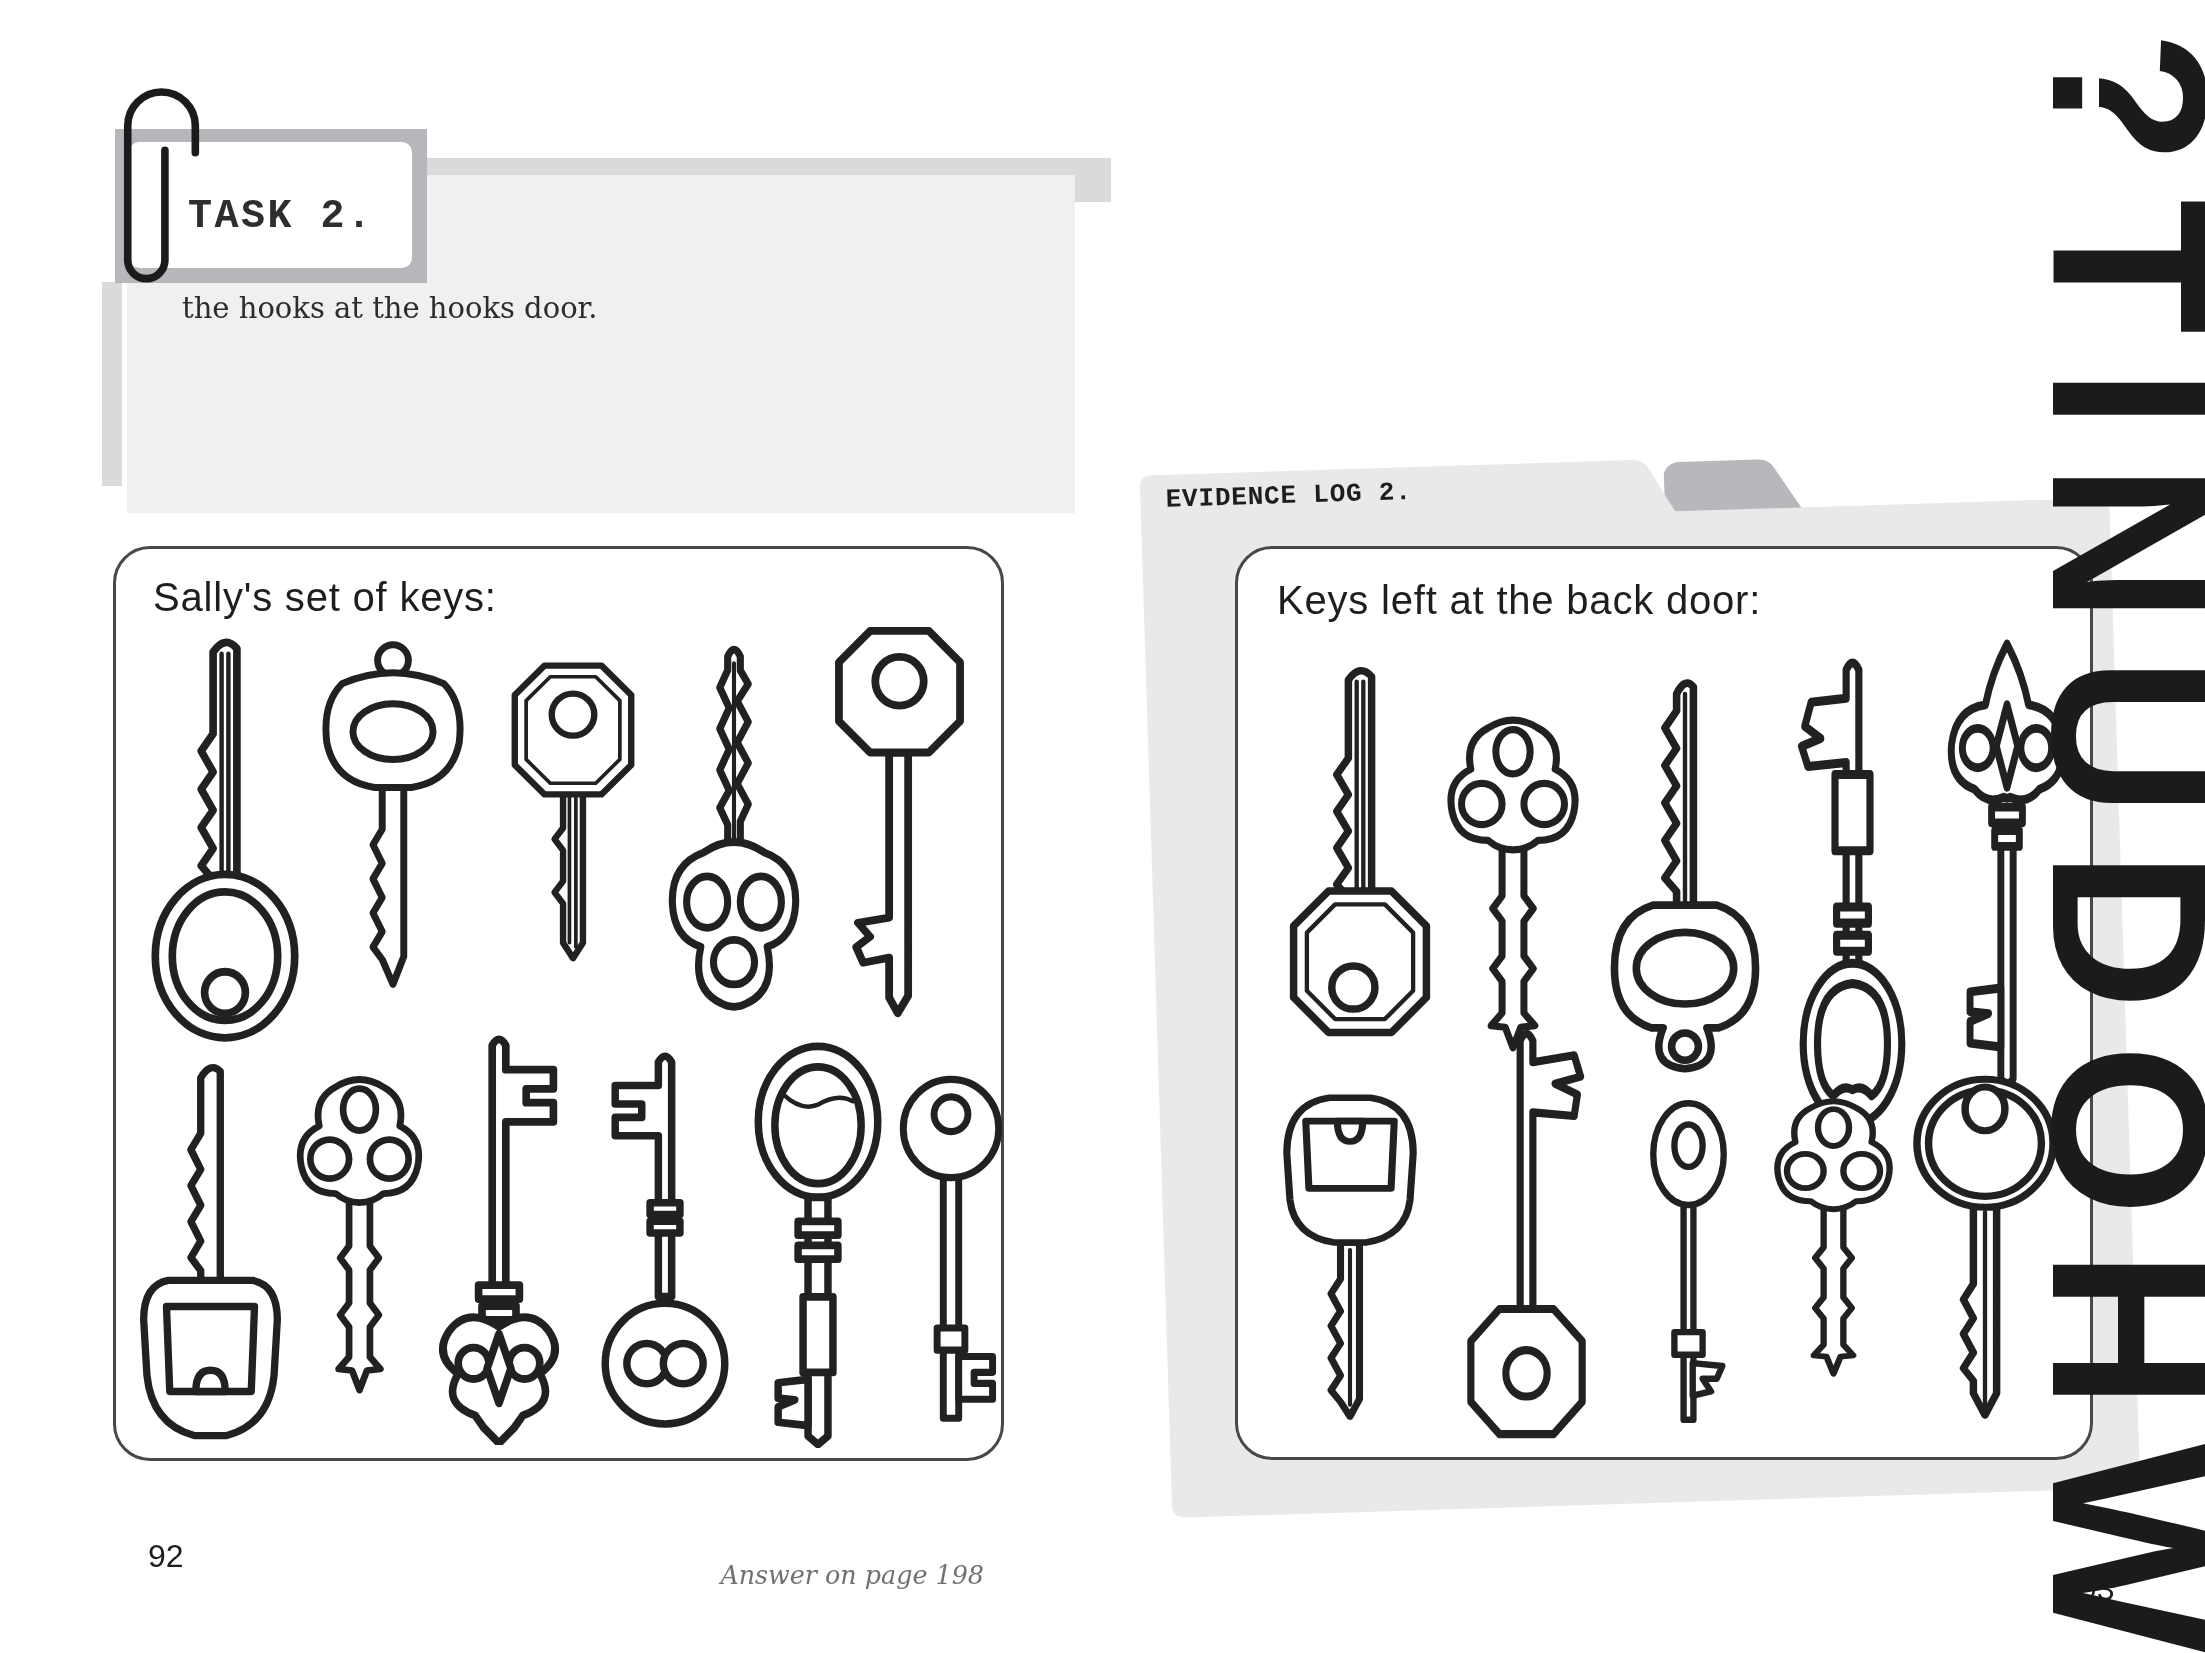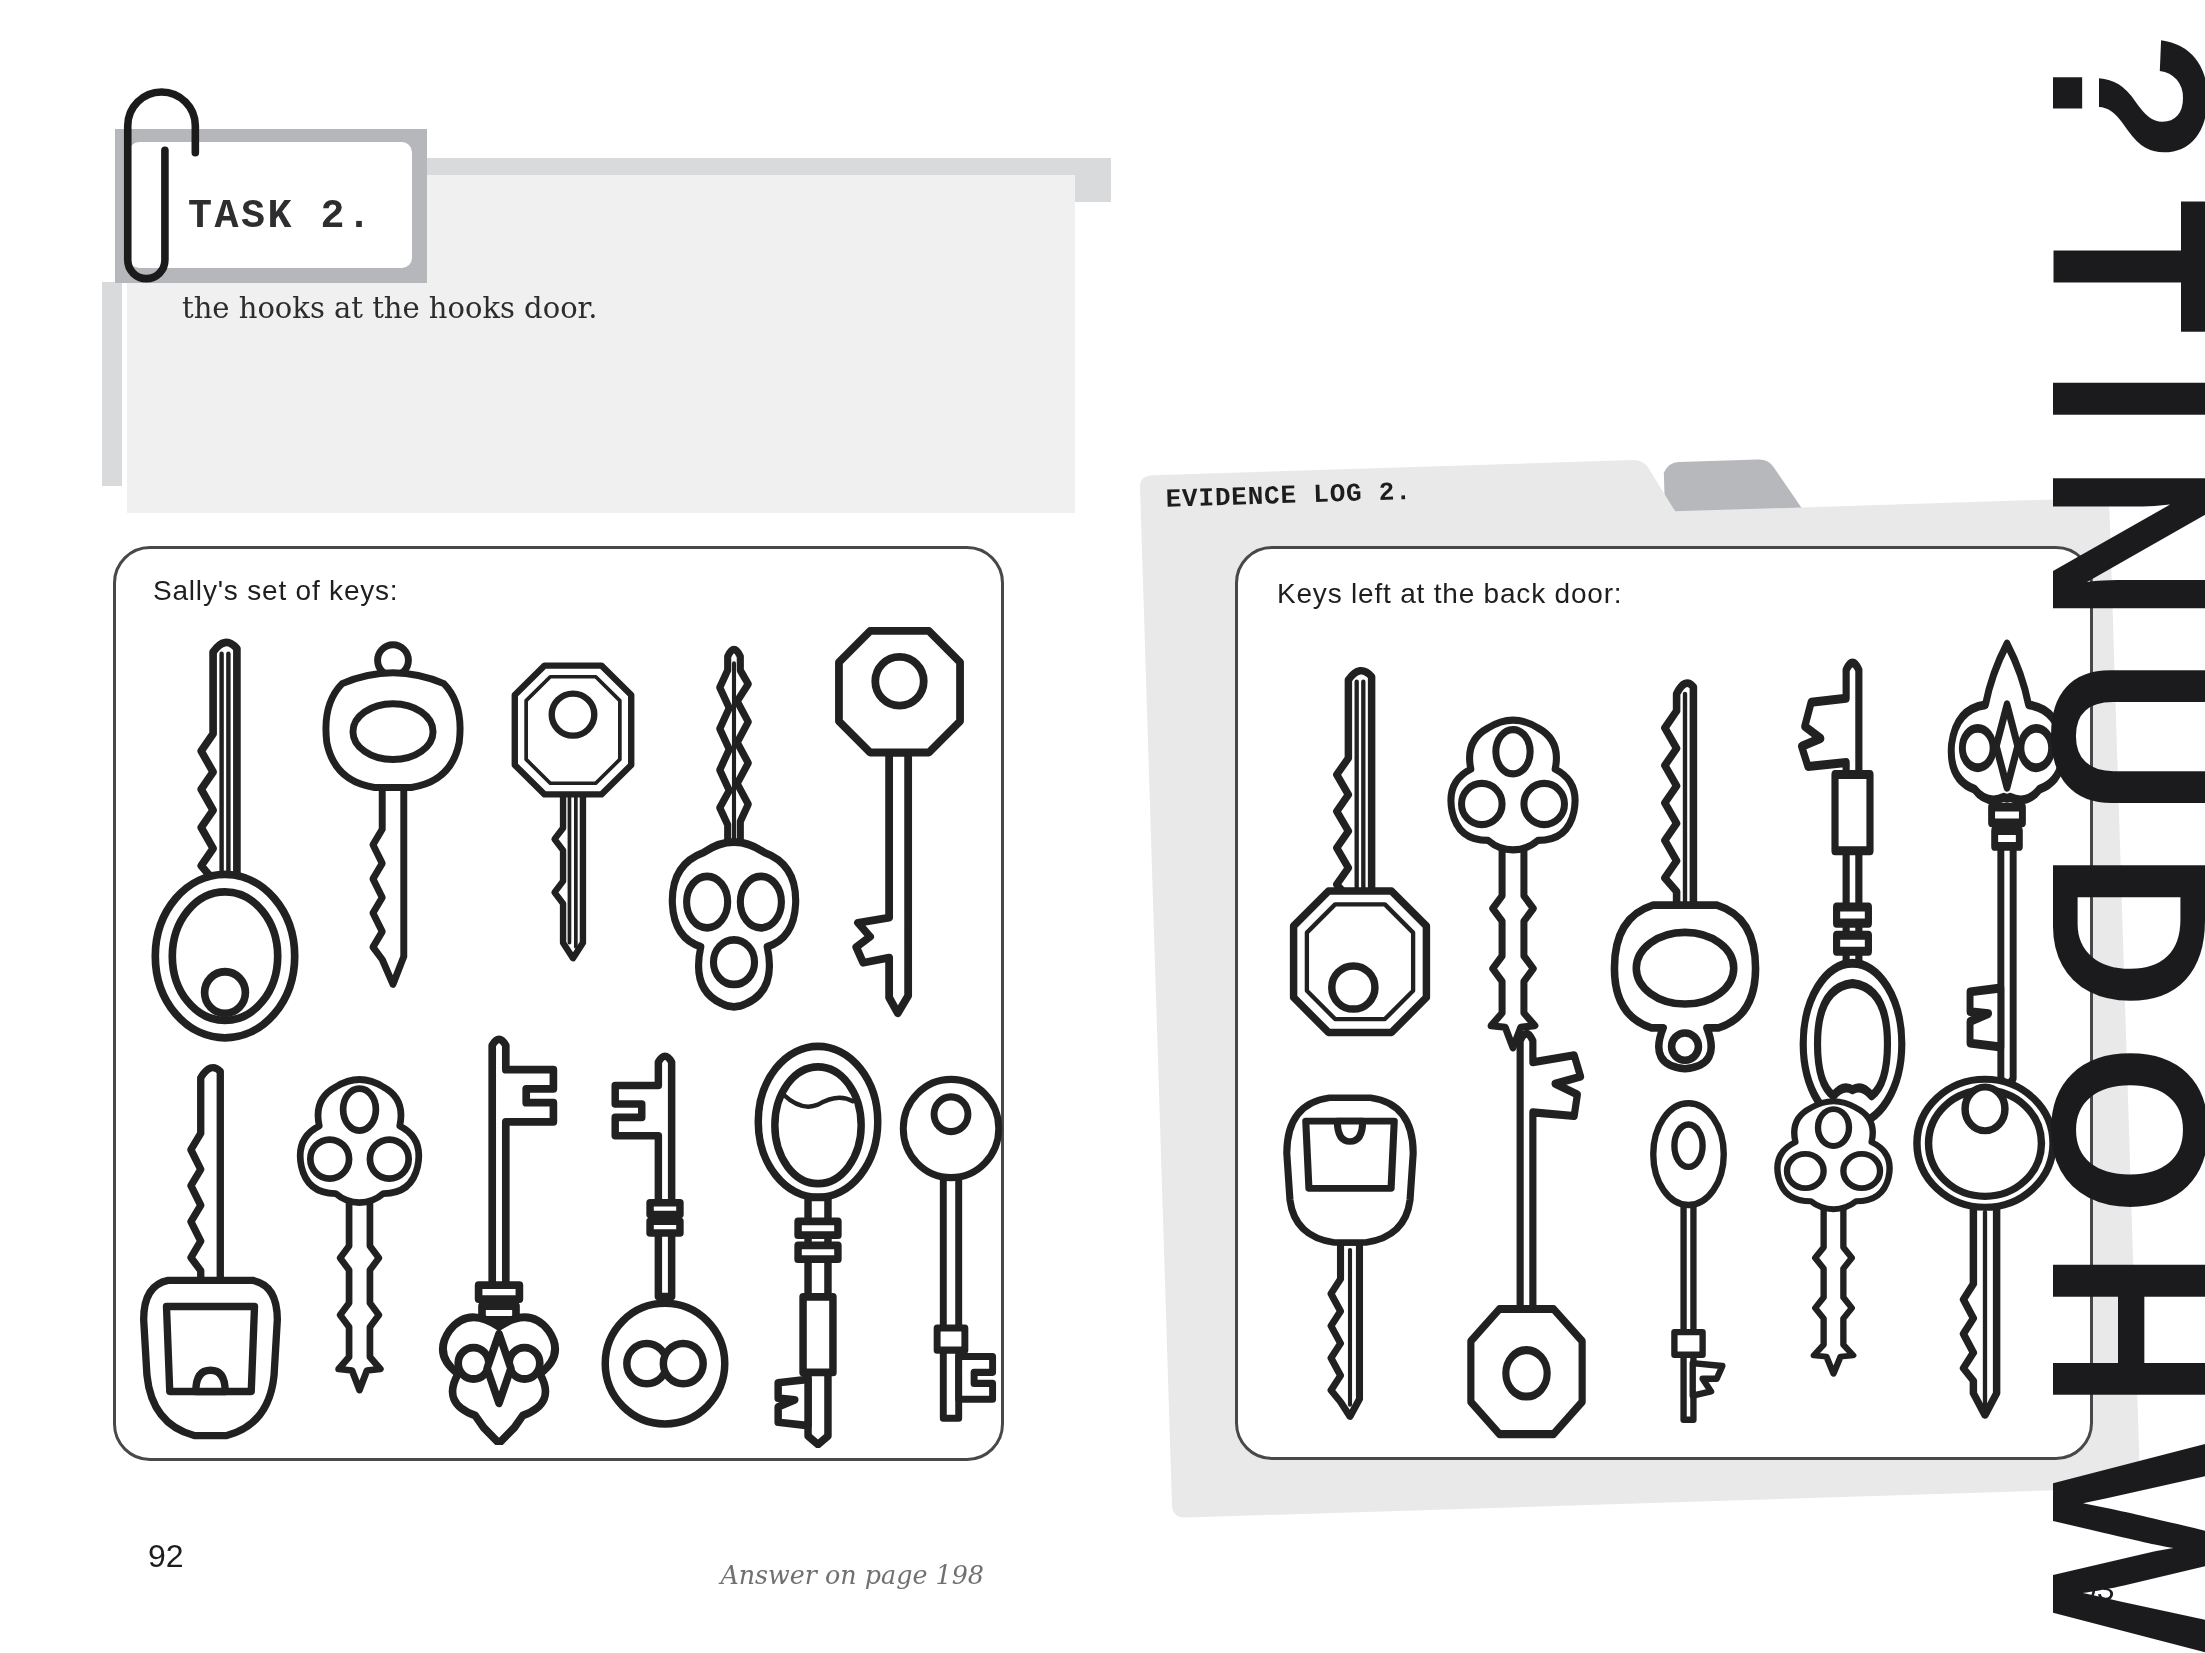--- a/index.html
+++ b/index.html
@@ -16,21 +16,21 @@
   .task-col{left:102px;top:282px;width:20.4px;height:204px;background:#d9dadc;z-index:1;}
   .task-panel{left:127px;top:175px;width:948px;height:338px;background:#f0f0f1;z-index:2;}
   .task-text{left:182px;top:282px;width:857px;font-family:"DejaVu Serif","Liberation Serif",serif;
              font-size:29px;line-height:53px;color:#2c2c2e;z-index:3;}
   .clip{left:110px;top:83px;width:98px;height:219px;z-index:9;}
 
   
   .panel{background:#ffffff;border:3.4px solid #48484a;border-radius:37px;z-index:3;}
   .panel-left{left:113px;top:546px;width:885px;height:909px;}
   .panel-right{left:1235px;top:546px;width:852px;height:908px;}
-  .panel-title{font-size:28px;color:#1e1e1e;letter-spacing:0.8px;z-index:4;}
+  .panel-title{font-size:40px;color:#1e1e1e;letter-spacing:0.8px;z-index:4;}
   .title-left{left:153px;top:575px;}
   .title-right{left:1277px;top:578px;}
 
   
   .folder-wrap{left:1138px;top:458px;width:1009px;height:1103px;transform:rotate(-1.8deg);
                transform-origin:50% 50%;z-index:1;}
   .folder-label{left:44px;top:12px;font-family:"Liberation Mono",monospace;font-weight:700;
                 font-size:26px;letter-spacing:0.8px;color:#1d1d1f;position:absolute;}
 
   

